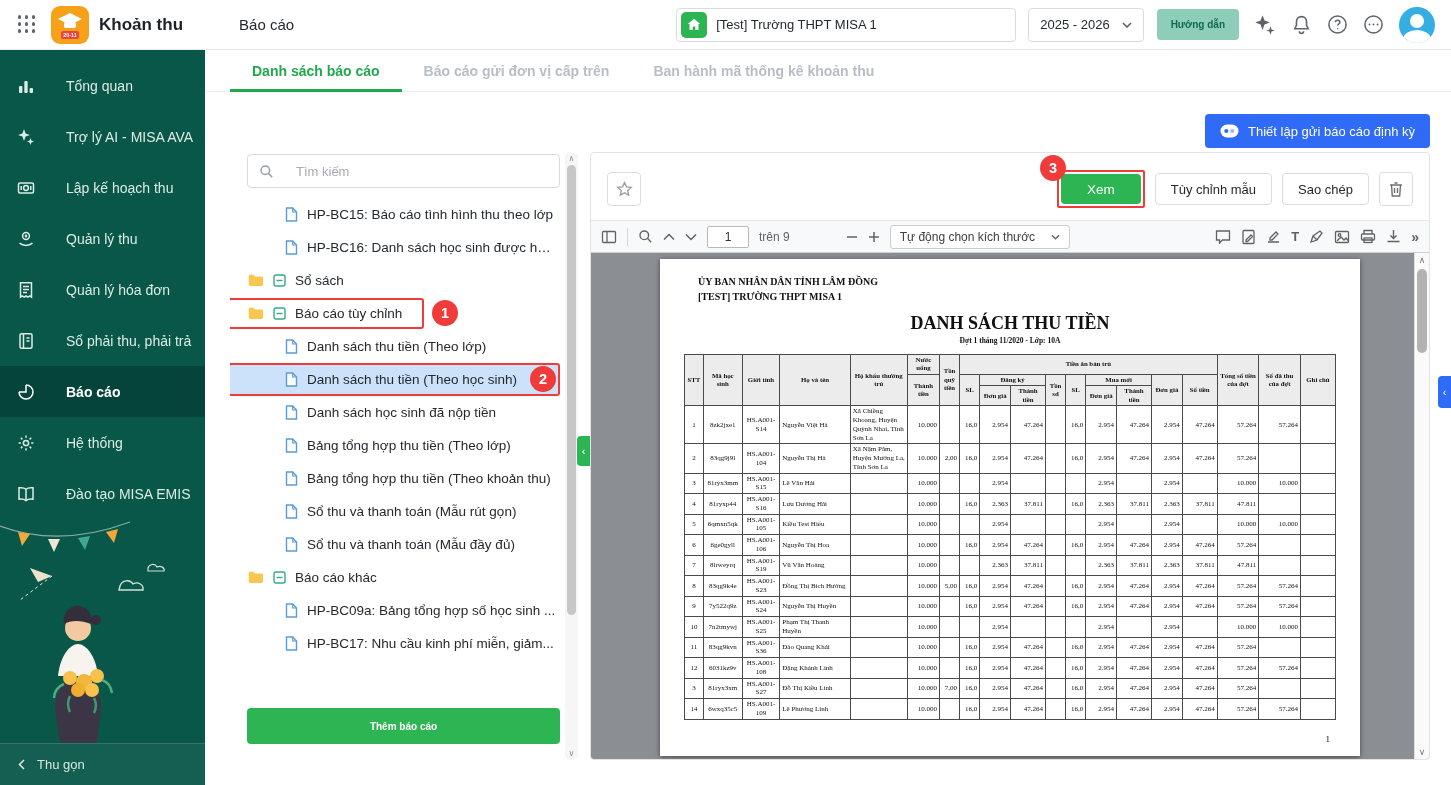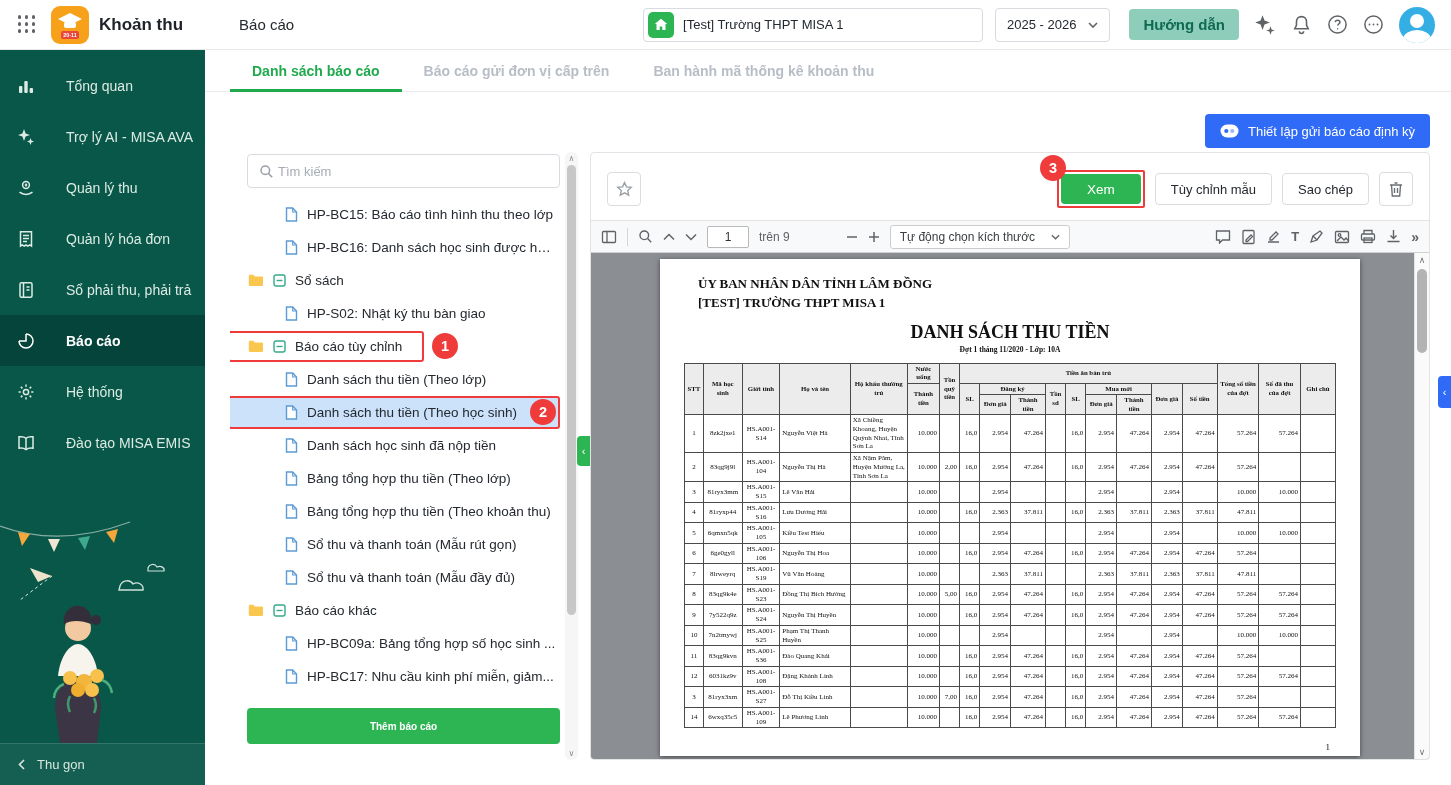--- a/index.html
+++ b/index.html
@@ -9,21 +9,21 @@
 
 .topbar{flex:0 0 50px;display:flex;align-items:center;padding:0 16px;background:#fff;border-bottom:1px solid #e8e8e8;position:relative;z-index:20}
 .grid-btn{width:22px;height:22px;display:grid;grid-template-columns:repeat(3,5px);grid-template-rows:repeat(3,5px);gap:2px;place-content:center;cursor:pointer}
 .grid-btn i{width:3.5px;height:3.5px;border-radius:50%;background:#5f6368}
 .logo{margin-left:13px;line-height:0}
 .app-title{font-size:17px;font-weight:700;color:#1f2329;margin-left:10px;white-space:nowrap}
 .top-nav{font-size:15px;color:#24292f;margin-left:56px;font-weight:500;cursor:pointer}
 .school{margin-left:auto;height:34px;width:340px;border:1px solid #d8dbe0;border-radius:4px;display:flex;align-items:center;gap:9px;padding:0 12px 0 4px;font-size:13px;color:#24292f;cursor:pointer}
 .home-badge{width:26px;height:26px;border-radius:5px;background:var(--accent-green,#2EB553);display:flex;align-items:center;justify-content:center}
 .pill{height:34px;border:1px solid #d8dbe0;border-radius:4px;display:flex;align-items:center;gap:12px;padding:0 11px;font-size:13px;color:#24292f;margin-left:12px;cursor:pointer;background:#fff}
-.help-btn{margin-left:19px;height:31px;padding:0 14px;background:var(--help-teal-bg,#8FCDBB);color:var(--help-teal-text,#0E6B52);font-weight:700;font-size:15px;border:none;border-radius:4px;cursor:pointer;font-family:inherit}
+.help-btn{margin-left:13px;height:31px;padding:0 14px;background:var(--help-teal-bg,#8FCDBB);color:var(--help-teal-text,#0E6B52);font-weight:700;font-size:10px;border:none;border-radius:4px;cursor:pointer;font-family:inherit}
 .top-ic{margin-left:15px;line-height:0;cursor:pointer}
 .avatar{margin-left:15px;width:36px;height:36px;border-radius:50%;background:#35AEE4;position:relative;overflow:hidden;cursor:pointer;flex:0 0 36px}
 .avatar i.head{position:absolute;left:11px;top:7px;width:14px;height:14px;border-radius:50%;background:#fff}
 .avatar i.body{position:absolute;left:4px;top:23px;width:28px;height:18px;border-radius:50%;background:#fff}
 
 
 .shell{flex:1;display:flex;min-height:0}
 
 
 .sidebar{width:205px;flex:0 0 205px;background:var(--sidebar-green,#085748);display:flex;flex-direction:column;color:#E2EFE9;position:relative}
@@ -40,21 +40,21 @@
 .tabbar{flex:0 0 42px;border-bottom:1px solid #e9eaec;display:flex;align-items:stretch;padding-left:25px;background:#fff}
 .tab{display:flex;align-items:center;padding:0 22px;font-size:14px;font-weight:700;color:#b8bec6;cursor:pointer;position:relative;white-space:nowrap}
 .tab.active{color:var(--tab-green,#21A94D)}
 .tab.active::after{content:"";position:absolute;left:0;right:0;bottom:-1px;height:3px;background:var(--tab-green,#21A94D)}
 .work{flex:1;position:relative;min-height:0}
 .setup-btn{position:absolute;top:22px;right:21px;height:34px;background:var(--primary-blue,#2F6BF6);color:#fff;border:none;border-radius:4px;font-size:13px;display:flex;align-items:center;gap:9px;padding:0 15px;cursor:pointer;font-family:inherit}
 .panels{position:absolute;left:25px;right:21px;top:60px;bottom:25px;display:flex;gap:8px}
 
 
 .list-panel{width:352px;flex:0 0 352px;display:flex;flex-direction:column;position:relative;min-height:0}
-.search-box{height:34px;margin:2px 22px 10px 17px;border:1px solid #d8dbe0;border-radius:4px;display:flex;align-items:center;gap:4px;padding:0 11px;color:#9aa0a6;background:#fff}
+.search-box{height:34px;margin:2px 22px 10px 17px;border:1px solid #d8dbe0;border-radius:4px;display:flex;align-items:center;gap:22px;padding:0 11px;color:#9aa0a6;background:#fff}
 .search-box input{border:none;outline:none;flex:1;font-size:13px;color:#333;font-family:inherit;background:transparent}
 .search-box input::placeholder{color:#a6acb3}
 .tree{flex:1;overflow:hidden;position:relative;padding-right:24px}
 .tree-row{height:33px;display:flex;align-items:center;gap:9px;font-size:13.5px;color:#24292f;position:relative;cursor:pointer}
 .tree-row.doc{padding-left:55px}
 .tree-row.folder{padding-left:18px}
 .tree-row.selected{background:var(--selected-row-blue,#CBE2FA)}
 .ticon{line-height:0;flex:0 0 auto}
 .tlabel{white-space:nowrap;overflow:hidden;text-overflow:ellipsis}
 .tree-scroll{position:absolute;right:4px;top:0;bottom:0;width:13px;background:#f6f6f6;border-radius:6px;color:#8a8a8a;font-size:8px;display:flex;flex-direction:column;align-items:center;justify-content:space-between;padding:2px 0}
@@ -81,21 +81,21 @@
 .btn-plain{height:32px;padding:0 15px;background:#fff;border:1px solid #dcdcdc;border-radius:4px;font-size:13px;color:#24292f;cursor:pointer;font-family:inherit}
 .pdf-toolbar{flex:0 0 33px;background:#F8F9FA;border-top:1px solid #e4e4e4;border-bottom:1px solid #cfcfcf;display:flex;align-items:center;padding:0 10px;gap:10px;color:#5f6368;font-size:12px}
 .tb-ic{line-height:0;cursor:pointer;display:flex;align-items:center}
 .tb-div{width:1px;height:18px;background:#d6d6d6}
 .page-input{width:42px;height:22px;border:1px solid #b9b9b9;border-radius:2px;text-align:center;font-size:12px;font-family:inherit;background:#fff;color:#333}
 .zoom-select{height:24px;border:1px solid #ccc;border-radius:3px;background:#fff;display:flex;align-items:center;gap:16px;padding:0 9px;font-size:12px;color:#3c4043;cursor:pointer;white-space:nowrap}
 .tb-t{font-weight:700;font-size:13px;color:#5f6368;cursor:pointer}
 .tb-arrows{font-size:14px;color:#5f6368;cursor:pointer;font-weight:700}
 .pdf-area{flex:1;background:#8B8E93;position:relative;overflow:hidden}
 .pdf-page{width:700px;margin:6px auto 0;background:#fff;box-shadow:0 1px 5px rgba(0,0,0,.5);padding:16px 24px 10px;font-family:"Liberation Serif",serif;color:#101010;height:497px;overflow:hidden}
-.pdf-org{margin-left:14px;font-size:13px;font-weight:600;line-height:1.45}
+.pdf-org{margin-left:14px;font-size:10px;font-weight:600;line-height:1.45}
 .pdf-org .l2{font-weight:700}
 .pdf-title{text-align:center;font-size:18px;font-weight:700;margin-top:9px}
 .pdf-sub{text-align:center;font-size:7.5px;font-weight:700;margin-top:2px}
 .pdf-table{width:100%;border-collapse:collapse;table-layout:fixed;margin-top:9px;font-size:7px;line-height:1.25}
 .pdf-table th,.pdf-table td{border:1px solid #4a4a4a;padding:1px 2px;overflow:hidden;word-wrap:break-word}
 .pdf-table th{font-weight:700;text-align:center;font-size:6.8px;background:#ECECEC}
 .pdf-table td.left{text-align:left}
 .pdf-table td.center{text-align:center}
 .pdf-table td.right{text-align:right}
 .pdf-footer{text-align:right;font-size:9px;margin-top:14px;padding-right:6px}
@@ -198,20 +198,28 @@
               <rect x="12.6" y="11" width="3.4" height="5" rx="1"></rect>
             </svg>
           <span>Tổng quan</span>
         </div>
         <div class="nav-item">
           <svg width="18" height="18" viewBox="0 0 18 18" fill="currentColor">
               <path d="M7 1l1.6 4.4L13 7l-4.4 1.6L7 13 5.4 8.6 1 7l4.4-1.6z"></path>
               <path d="M13.5 10l.9 2.6 2.6.9-2.6.9-.9 2.6-.9-2.6-2.6-.9 2.6-.9z"></path>
             </svg>
           <span>Trợ lý AI - MISA AVA</span>
+        </div>
+        <div class="nav-item">
+          <svg width="18" height="18" viewBox="0 0 18 18" fill="none" stroke="currentColor" stroke-width="1.5">
+              <rect x="1.5" y="4" width="15" height="10" rx="1.5"></rect>
+              <circle cx="9" cy="9" r="2.4"></circle>
+              <path d="M4.2 7v4M13.8 7v4"></path>
+            </svg>
+          <span>Lập kế hoạch thu</span>
         </div>
         <div class="nav-item">
           <svg width="18" height="18" viewBox="0 0 18 18" fill="none" stroke="currentColor" stroke-width="1.5">
               <circle cx="9" cy="6" r="3.4"></circle>
               <path d="M9 4.4v3.2M7.8 6h2.4"></path>
               <path d="M2.5 13.2c2 1.6 4.3 2.3 6.5 2.3s4.5-.7 6.5-2.3"></path>
             </svg>
           <span>Quản lý thu</span>
         </div>
         <div class="nav-item">
@@ -329,27 +337,20 @@
                 <div class="tree-row folder">
                   <span class="ticon"><svg width="16" height="13" viewBox="0 0 16 13">
                       <path d="M.8 2c0-.7.5-1.2 1.2-1.2h3.4l1.4 1.7h7c.7 0 1.2.5 1.2 1.2v7.1c0 .7-.5 1.2-1.2 1.2H2c-.7 0-1.2-.5-1.2-1.2z" fill="#F9C74F"></path>
                     </svg></span>
                   <span class="ticon"><svg width="13" height="13" viewBox="0 0 13 13">
                       <rect x="1" y="1" width="11" height="11" rx="2" fill="#fff" stroke="#35A989" stroke-width="1.4"></rect>
                       <path d="M3.5 6.5h6" stroke="#35A989" stroke-width="1.4"></path>
                     </svg></span>
                   <span class="tlabel">Sổ sách</span>
                 </div>
-                <div class="tree-row doc">
-                  <span class="ticon"><svg width="13" height="15" viewBox="0 0 13 15">
-                      <path d="M1.5 1h6.2L11.5 5v9H1.5z" fill="#fff" stroke="#5B9BD5" stroke-width="1.4"></path>
-                      <path d="M7.7 1v4h3.8" fill="none" stroke="#5B9BD5" stroke-width="1.2"></path>
-                    </svg></span>
-                  <span class="tlabel">HP-S02: Nhật ký thu bàn giao</span>
-                </div>
                 <div class="tree-row folder">
                   <span class="ticon"><svg width="16" height="13" viewBox="0 0 16 13">
                       <path d="M.8 2c0-.7.5-1.2 1.2-1.2h3.4l1.4 1.7h7c.7 0 1.2.5 1.2 1.2v7.1c0 .7-.5 1.2-1.2 1.2H2c-.7 0-1.2-.5-1.2-1.2z" fill="#F9C74F"></path>
                     </svg></span>
                   <span class="ticon"><svg width="13" height="13" viewBox="0 0 13 13">
                       <rect x="1" y="1" width="11" height="11" rx="2" fill="#fff" stroke="#35A989" stroke-width="1.4"></rect>
                       <path d="M3.5 6.5h6" stroke="#35A989" stroke-width="1.4"></path>
                     </svg></span>
                   <span class="tlabel">Báo cáo tùy chỉnh</span>
                   <span class="anno-box b1"></span>

